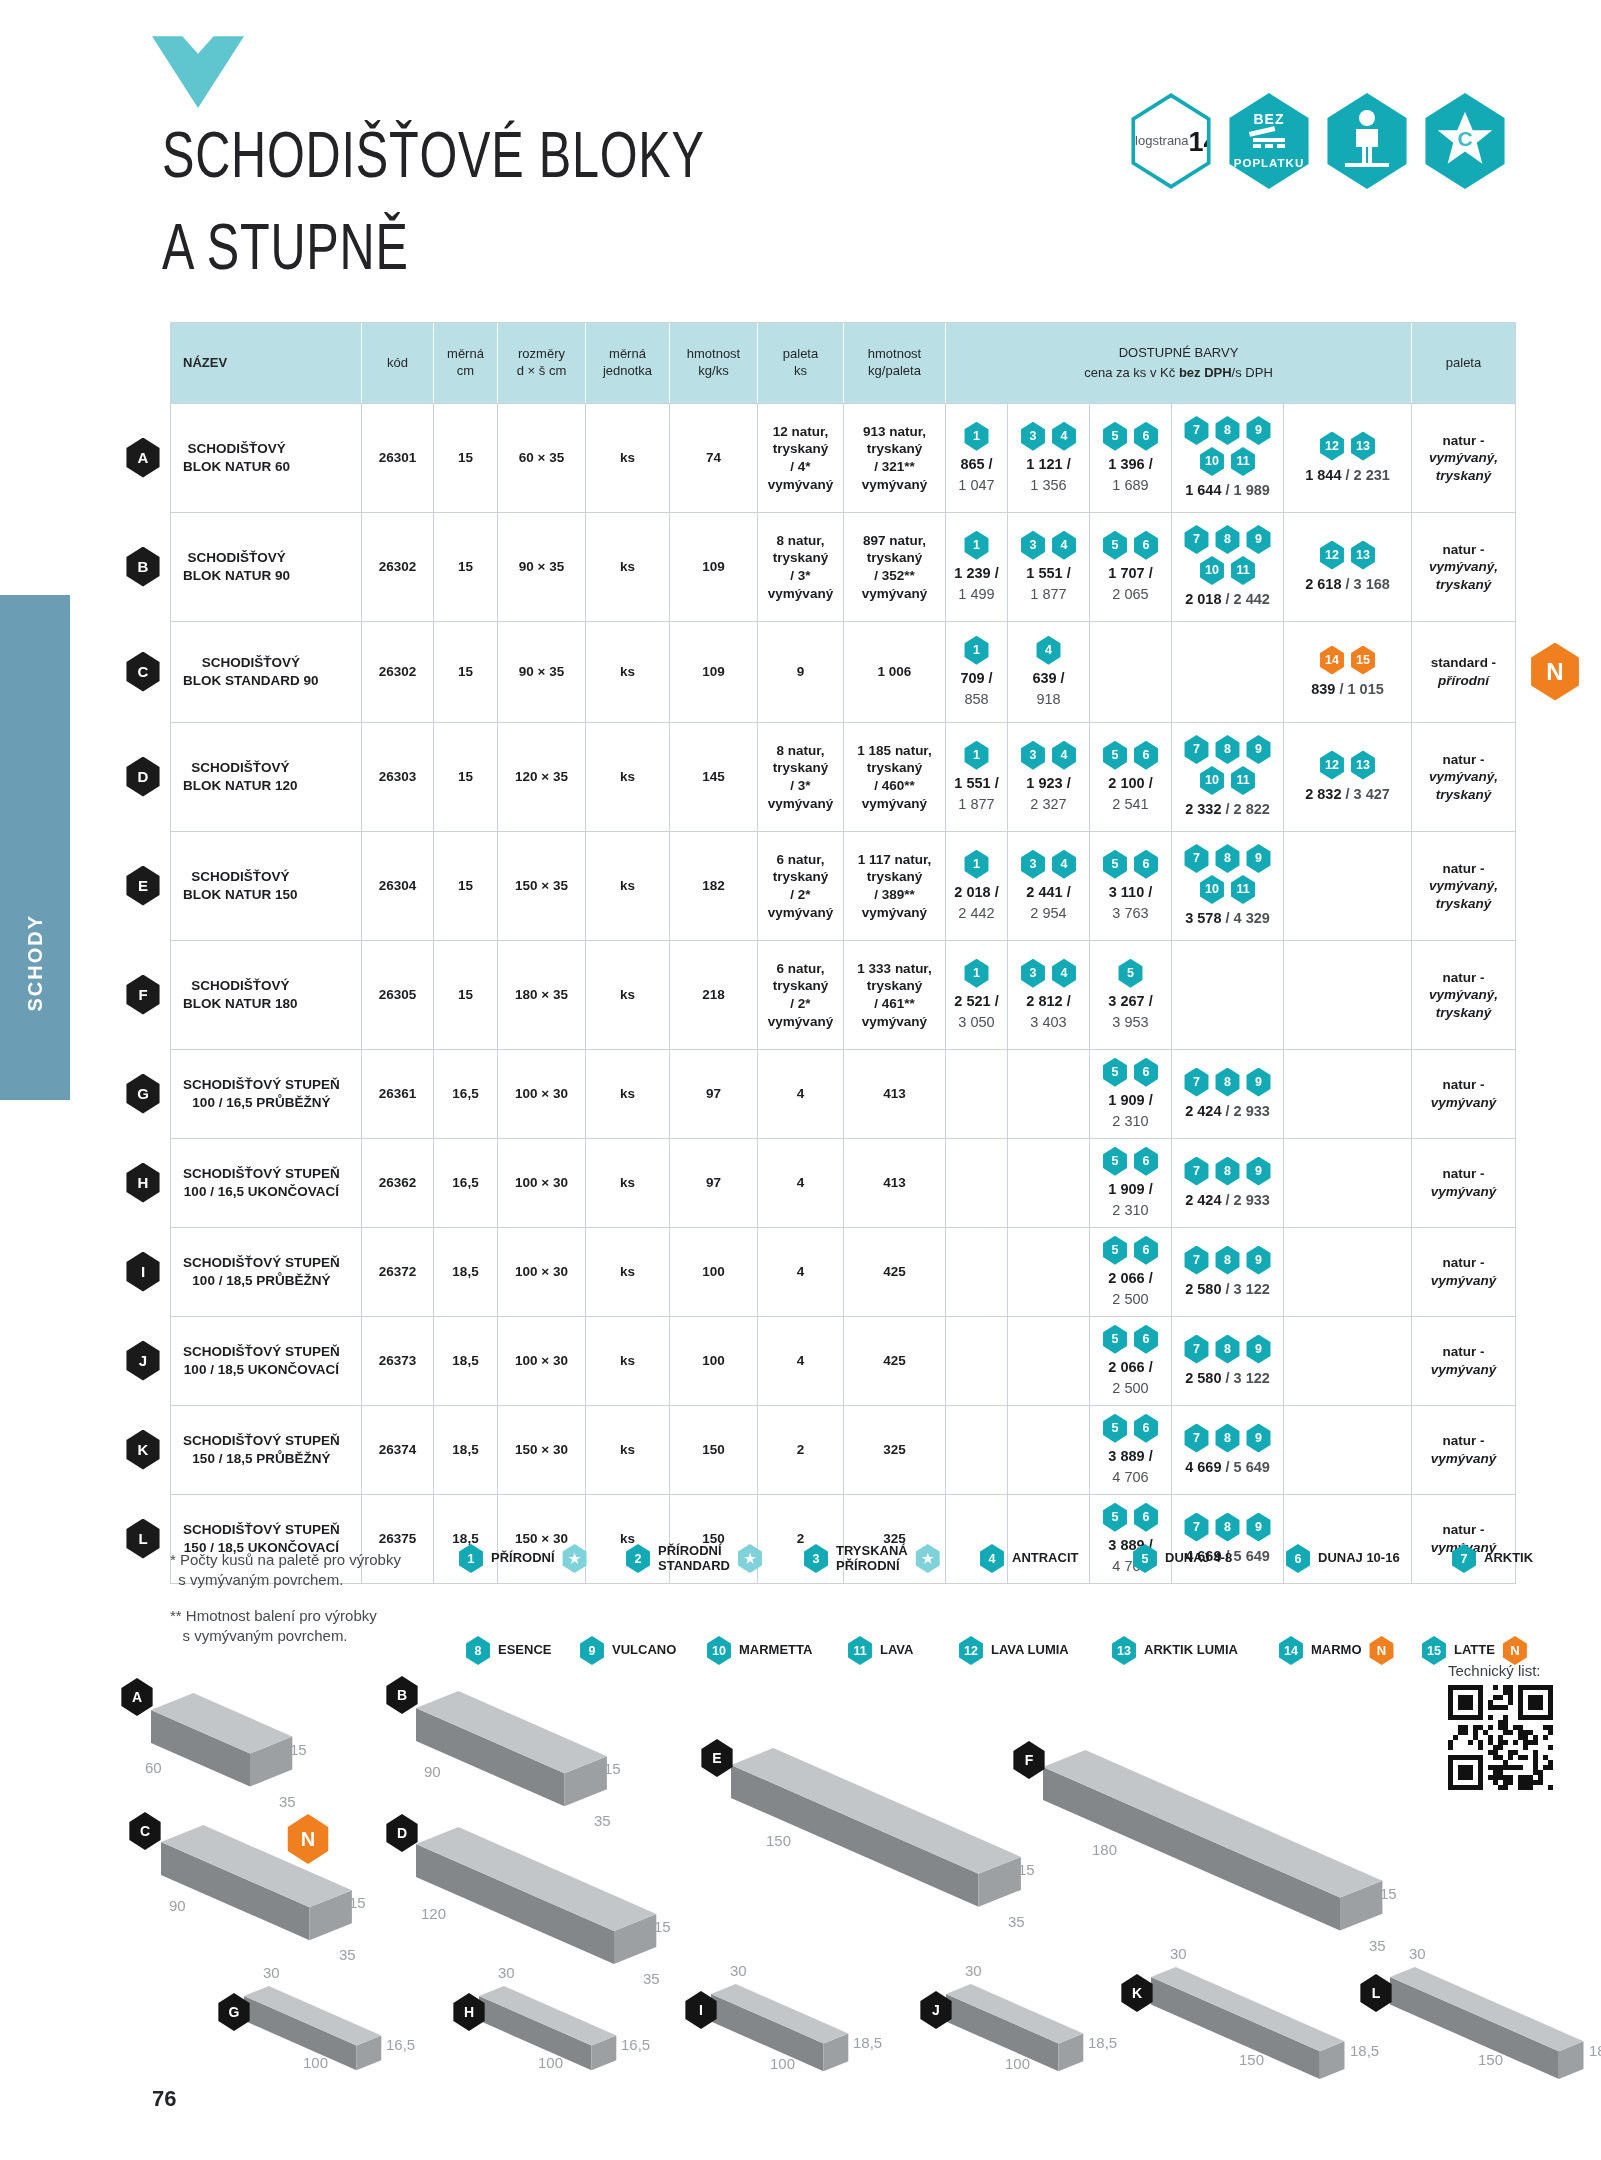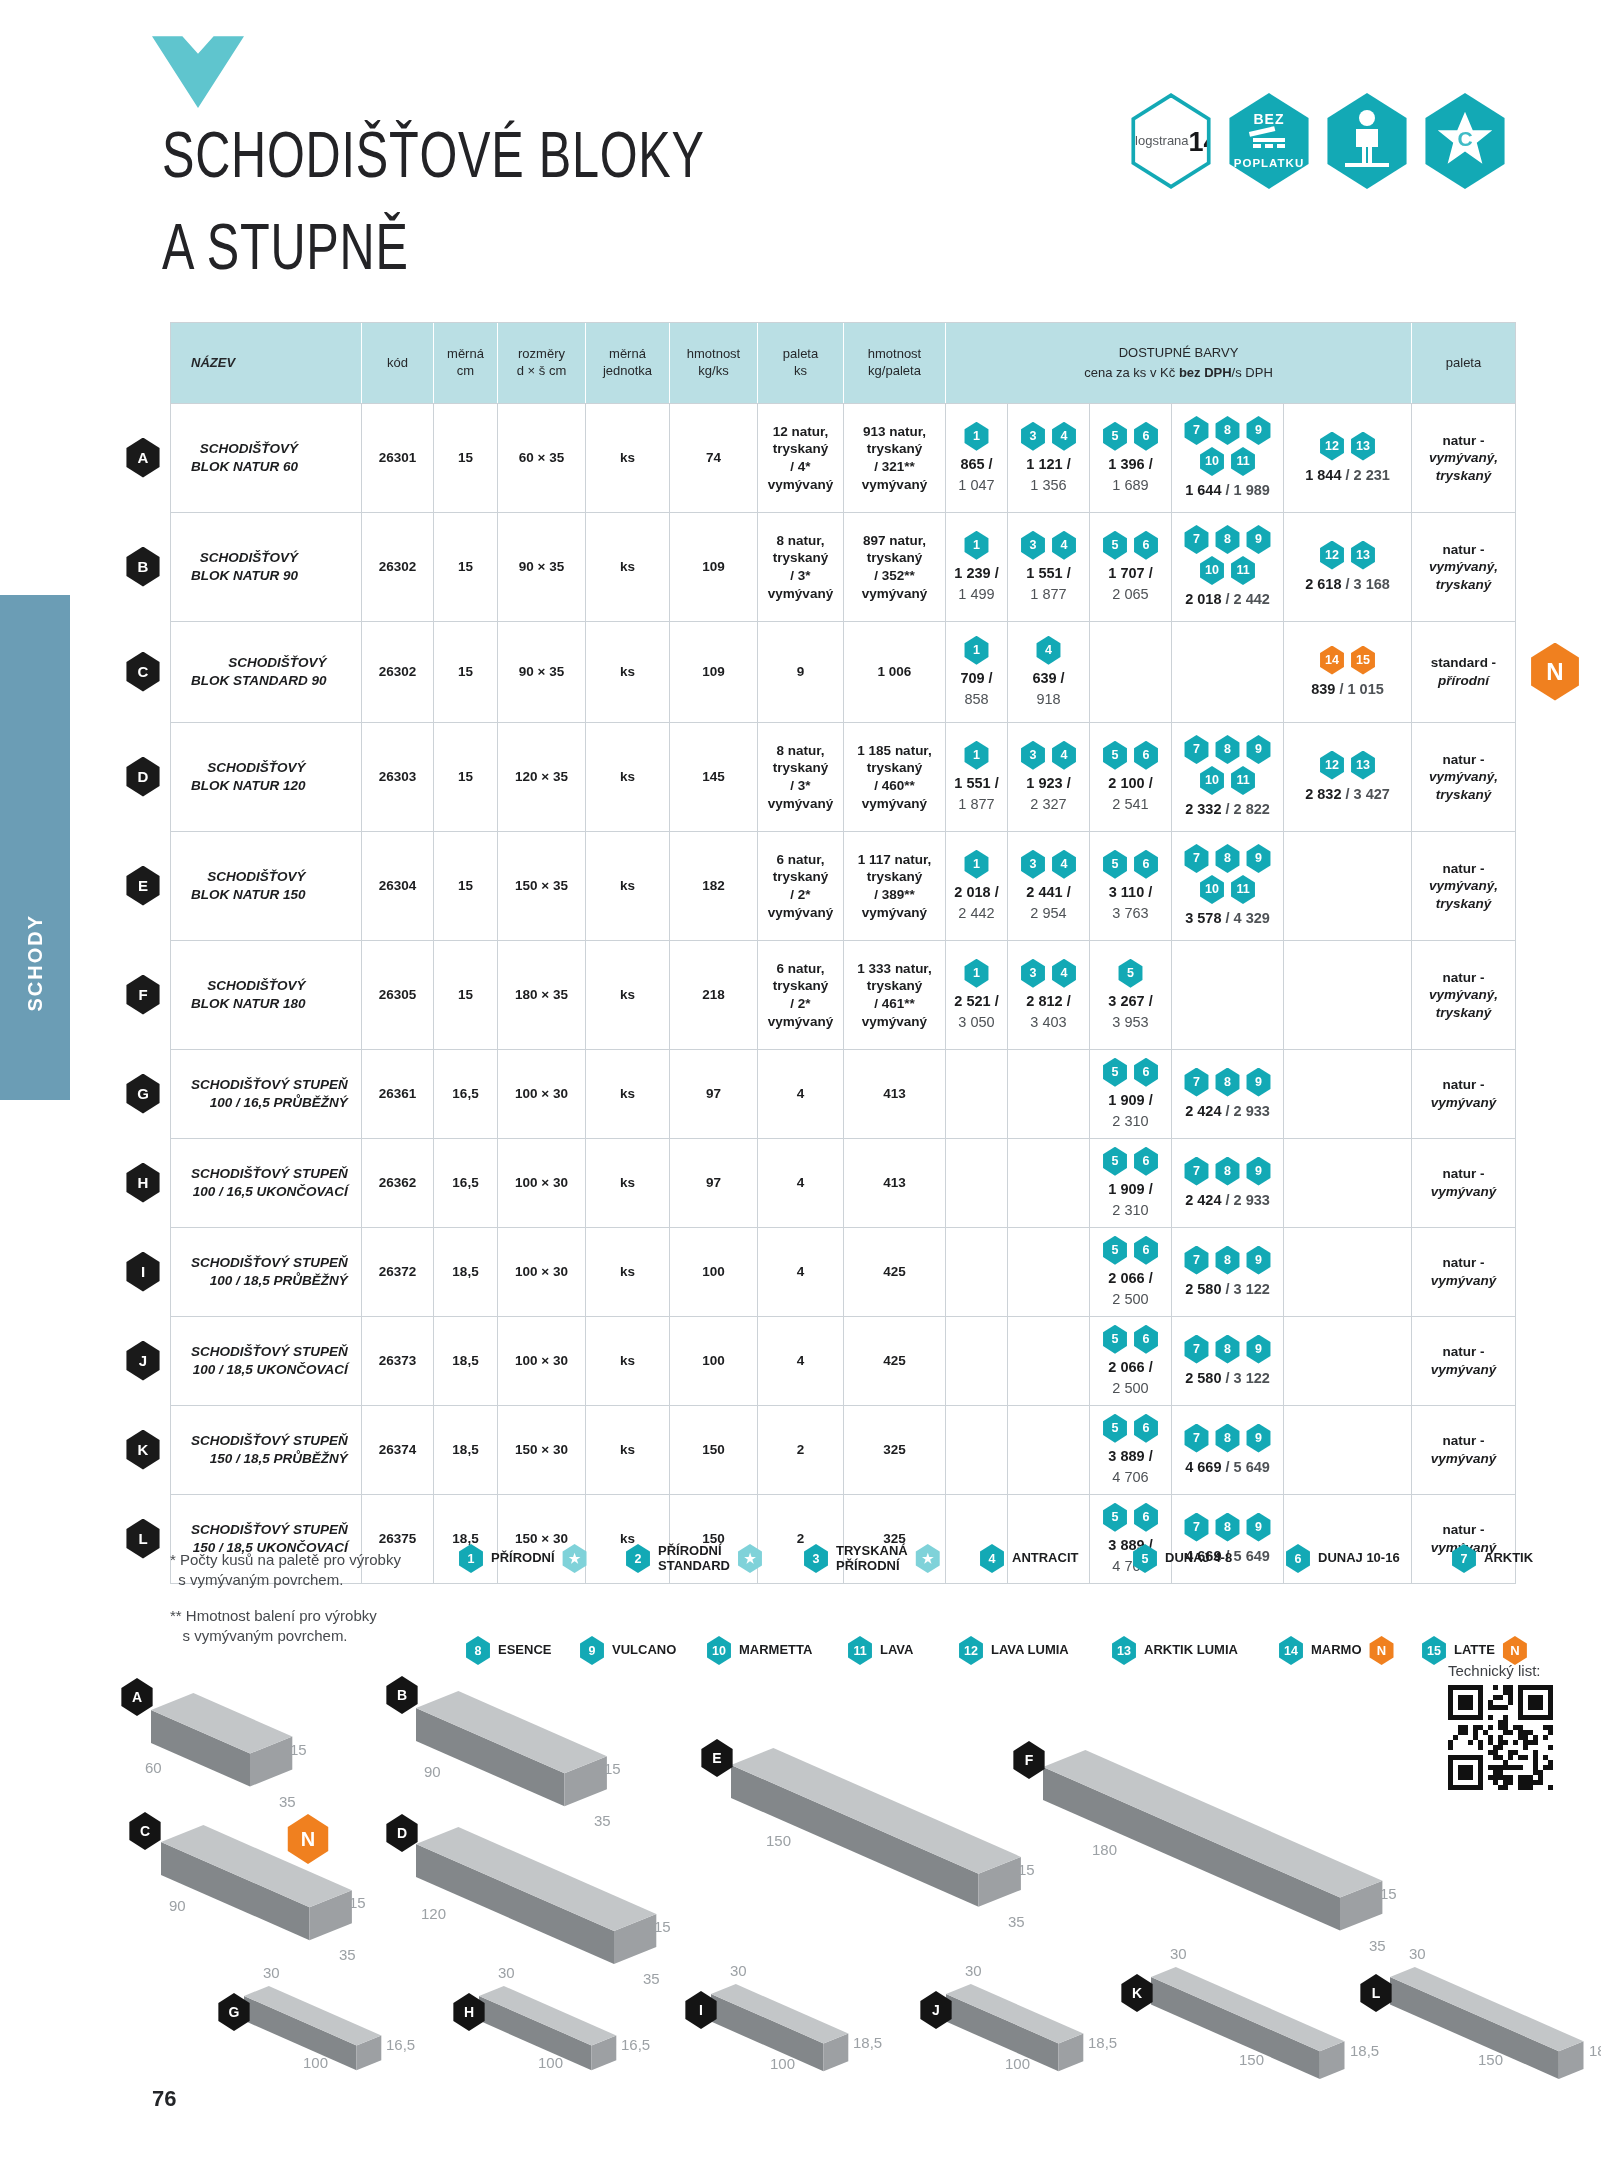--- a/index.html
+++ b/index.html
@@ -33,21 +33,21 @@
   
   .tablebox{position:absolute;left:170px;top:322px;width:1344px;border:1px solid var(--border);}
   .trow{display:grid;grid-template-columns:190px 72px 64px 88px 84px 88px 86px 102px 62px 82px 82px 112px 128px 104px;position:relative;}
   .cell{display:flex;align-items:center;justify-content:center;flex-direction:column;
         text-align:center;font-size:13.5px;line-height:1.3;padding:4px 2px;}
   .cell + .cell{border-left:1px solid var(--border);}
   .trow.hdr .cell{background:var(--headerBg);min-height:72px;font-size:13px;color:#26282b;}
   .trow.hdr .cell + .cell{border-left:1.5px solid #ffffff;}
   .trow.body .cell{border-top:1px solid var(--border);}
   .trow.tall .cell{min-height:100px;} .trow.mid .cell{min-height:92px;} .trow.short .cell{min-height:80px;}
-  .c-name{align-items:flex-start;text-align:right;padding-left:20px;font-weight:bold;font-size:13.5px;font-style:italic;}
+  .c-name{align-items:flex-start;text-align:center;padding-left:12px;font-weight:bold;font-size:13.5px;}
   .hdr .c-name{font-weight:bold;font-size:14px;}
   .bold{font-weight:bold;}
   .pre{white-space:pre-line;}
   .barvy-h1{font-size:13px;} .barvy-h2{font-size:13px;margin-top:3px;}
   .letterhex{position:absolute;left:-46px;top:50%;transform:translateY(-50%);width:36px;height:40px;
              clip-path:polygon(50% 0%,96% 26%,96% 74%,50% 100%,4% 74%,4% 26%);background:#1a1a1a;
              color:#fff;font-weight:bold;font-size:15px;display:flex;align-items:center;justify-content:center;}
   .hex{width:26px;height:29px;clip-path:polygon(50% 0%,96% 26%,96% 74%,50% 100%,4% 74%,4% 26%);
        background:var(--teal);color:#fff;font-weight:bold;font-size:12.5px;
        display:flex;align-items:center;justify-content:center;flex:none;}

